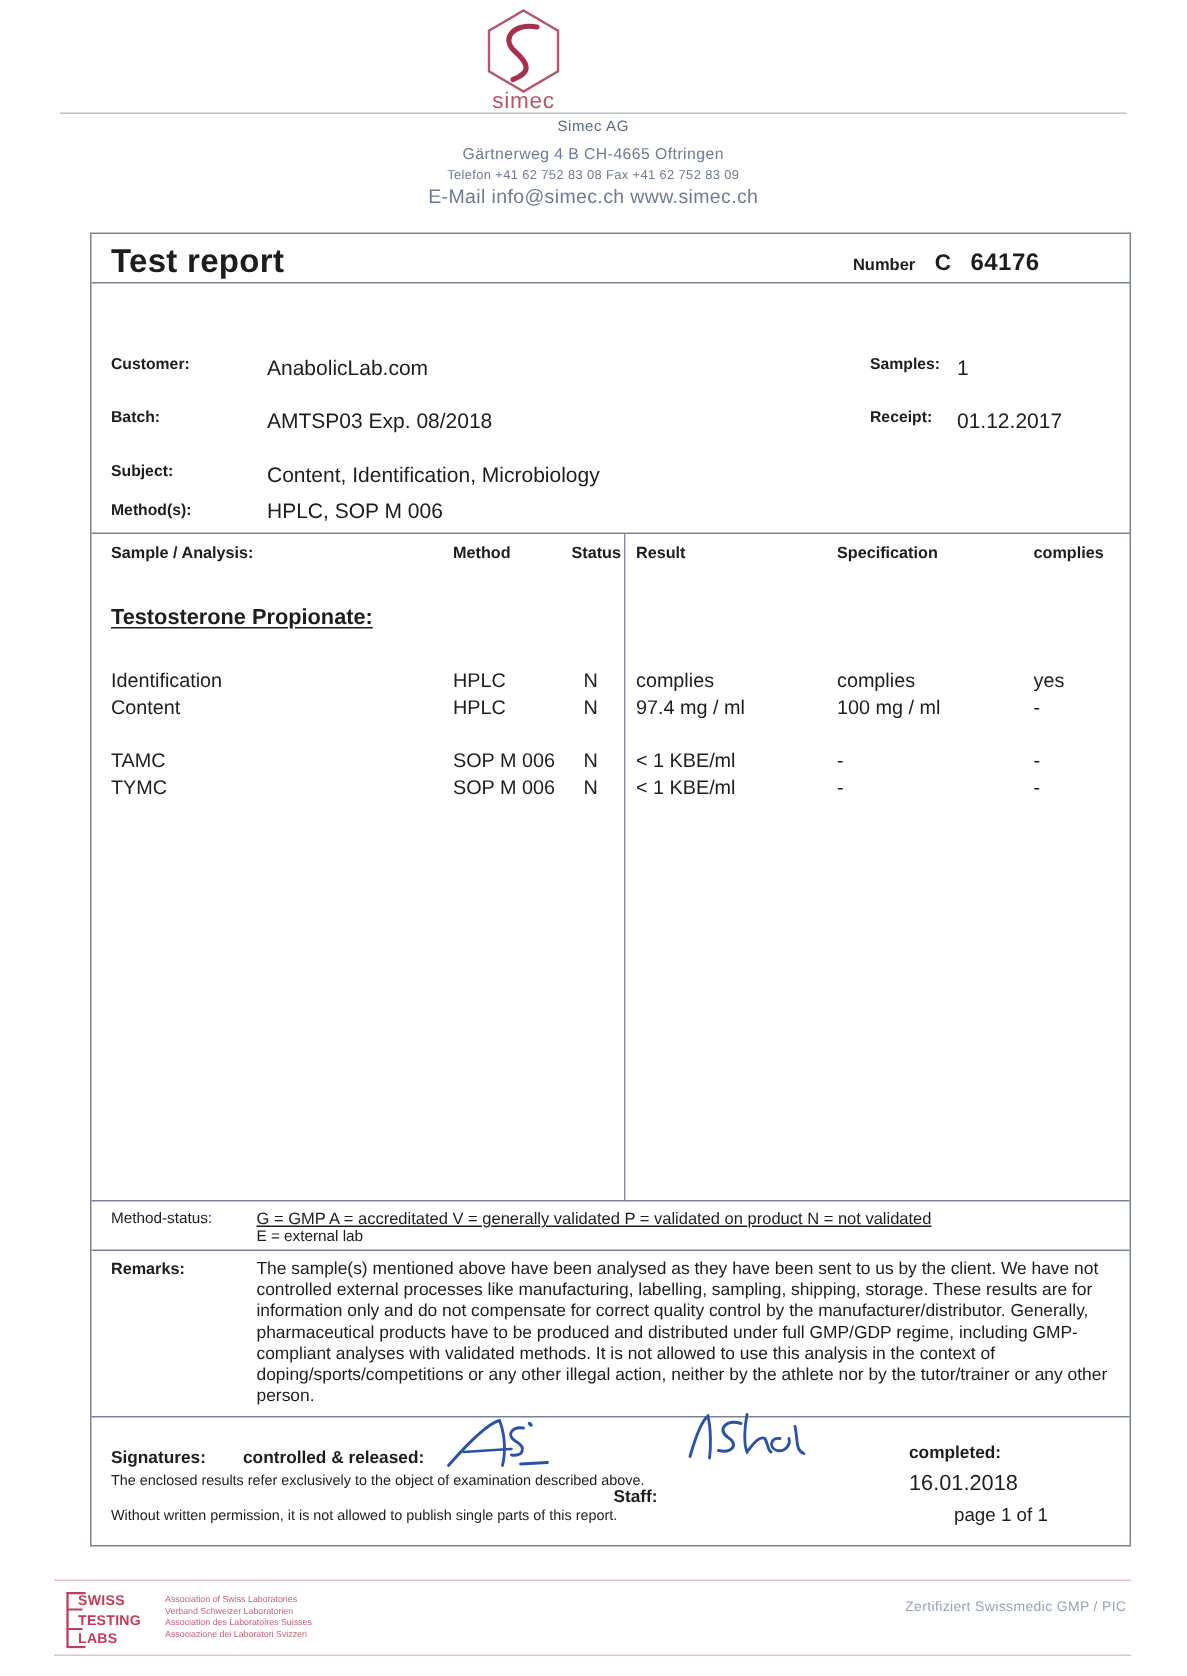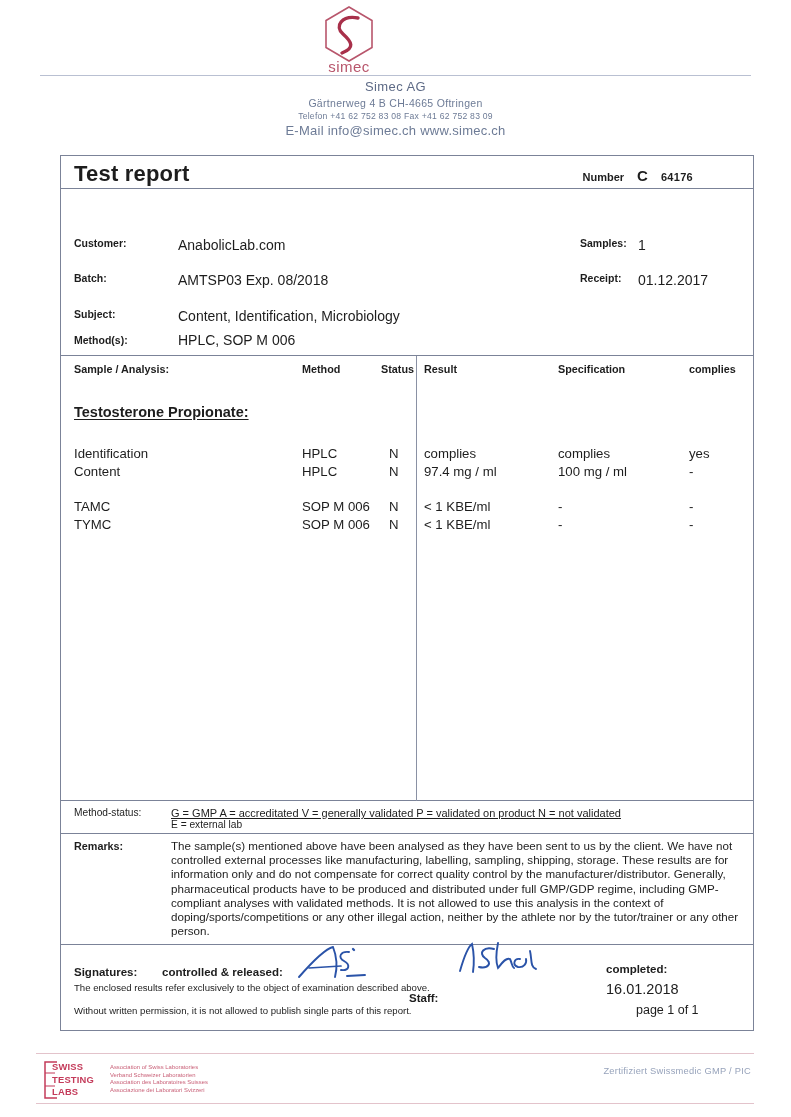--- a/index.html
+++ b/index.html
@@ -39,21 +39,21 @@
     left: 40px; top: 75px;
     width: 711px;
     height: 1px;
     background: #b9c0d2;
   }
 
   .company-name {
     position: absolute;
     left: 0; top: 79px;
     width: 791px;
-    font-size: 13px;
+    font-size: 10px;
     color: #5d6a86;
     letter-spacing: 0.4px;
     font-family: "Liberation Sans", sans-serif;
   }
   .addr-line {
     position: absolute;
     left: 0;
     width: 791px;
     color: #6d7b96;
     font-family: "Liberation Sans", sans-serif;
@@ -90,21 +90,21 @@
   .number-group {
     position: absolute;
     right: 60px; top: 11px;
     display: flex;
     align-items: baseline;
     gap: 13px;
     white-space: nowrap;
   }
   .num-label { font-size: 11px; font-weight: bold; }
   .num-prefix { font-size: 15px; font-weight: bold; }
-  .num-value { font-size: 11px; font-weight: bold; letter-spacing: 0.3px; }
+  .num-value { font-size: 16px; font-weight: bold; letter-spacing: 0.3px; }
 
   
   .meta-block {
     position: relative;
     height: 167px;
     border-bottom: 1.4px solid #7b8398;
     box-sizing: border-box;
   }
   .meta-row { position: absolute; left: 0; width: 100%; height: 26px; }
   .meta-label {

